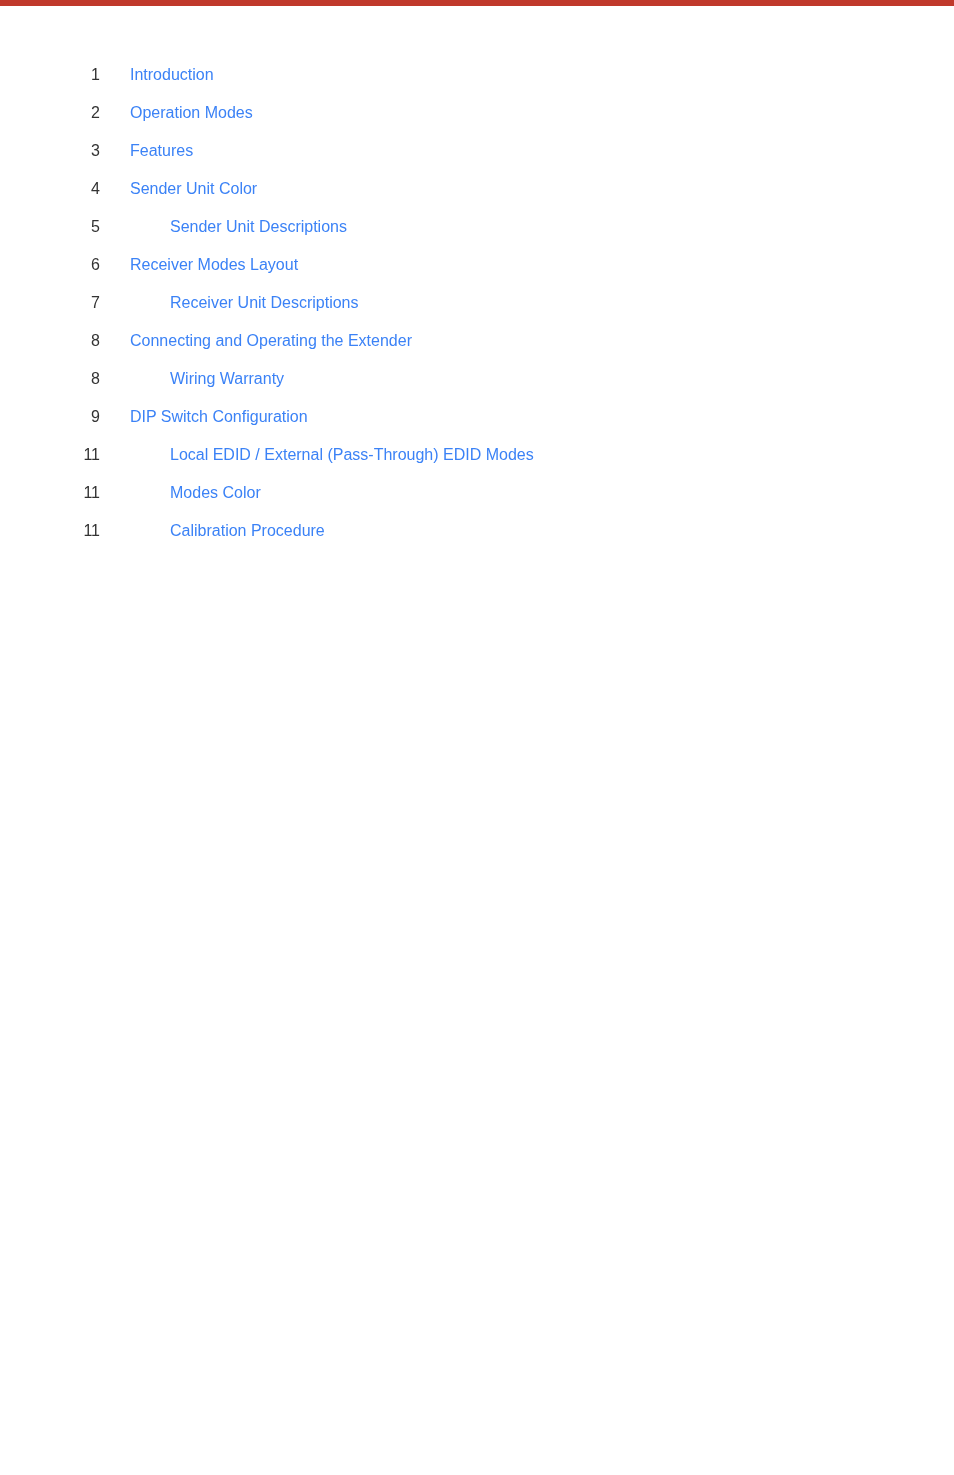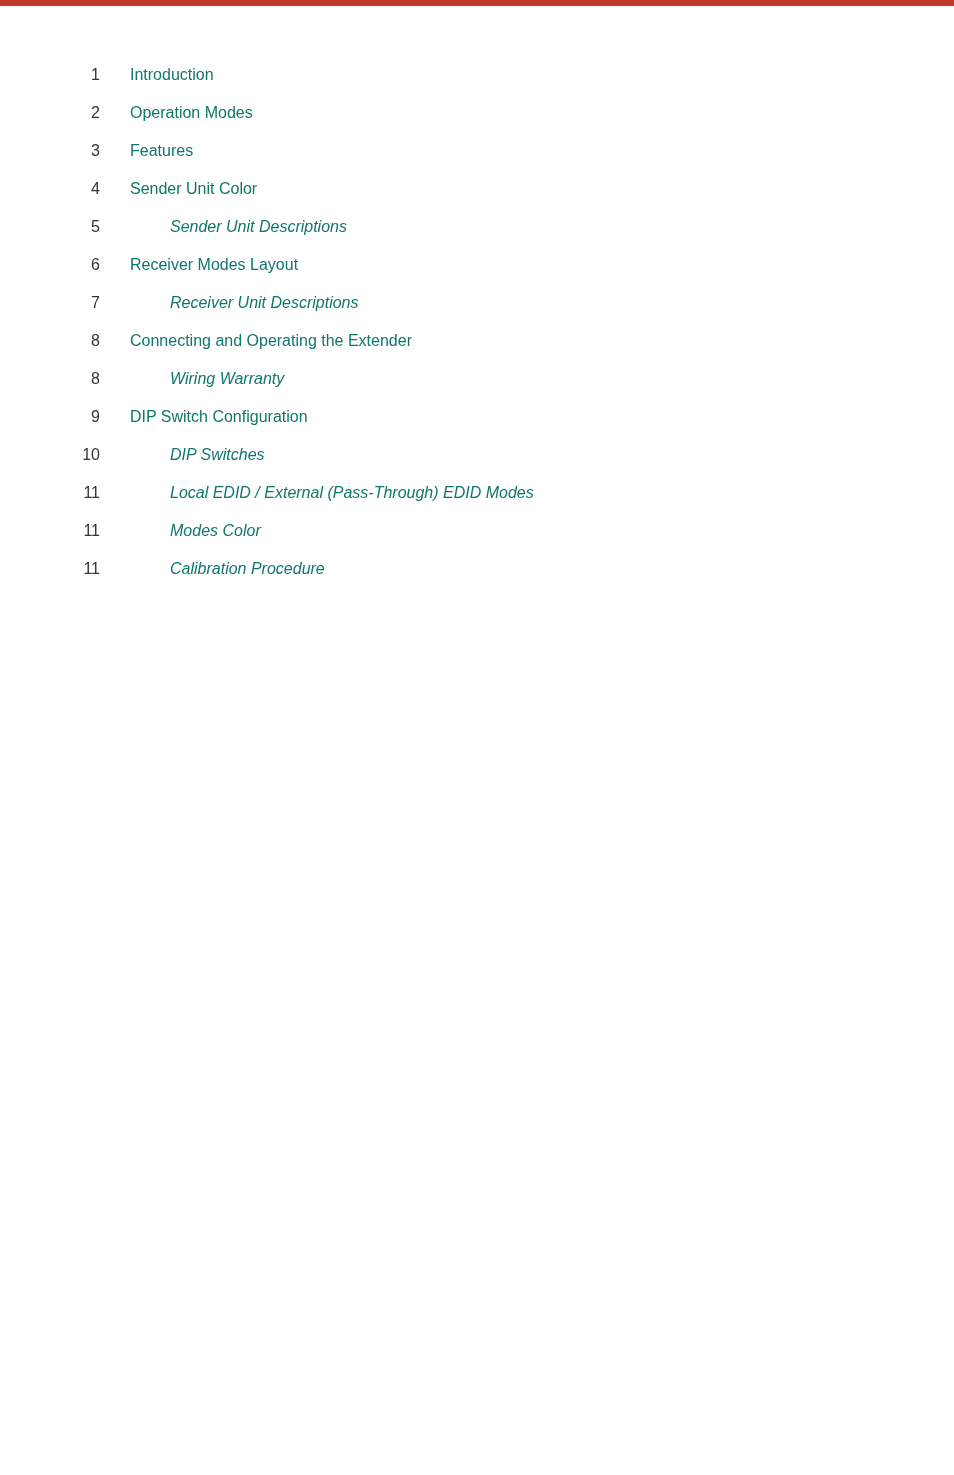--- a/index.html
+++ b/index.html
@@ -56,26 +56,25 @@
       width: 50px;
       color: #333333;
       font-size: 16px;
       text-align: right;
       padding-right: 30px;
       white-space: nowrap;
     }
 
     .toc-table td.toc-title {
       font-size: 16px;
-      color: #0f766e;
+      color: #3b82f6;
     }
 
     .toc-table td.toc-title.indented {
       padding-left: 40px;
-      font-style: italic;
     }
   </style>
 </head>
 <body>
 
 <div class="page">
   <div class="top-bar"></div>
   <div class="content">
     <table class="toc-table">
       <tbody id="toc-body">
@@ -113,24 +112,20 @@
           </tr>
           <tr>
             <td class="page-num">8</td>
             <td class="toc-title indented">Wiring Warranty</td>
           </tr>
           <tr>
             <td class="page-num">9</td>
             <td class="toc-title">DIP Switch Configuration</td>
           </tr>
           <tr>
-            <td class="page-num">10</td>
-            <td class="toc-title indented">DIP Switches</td>
-          </tr>
-          <tr>
             <td class="page-num">11</td>
             <td class="toc-title indented">Local EDID / External (Pass-Through) EDID Modes</td>
           </tr>
           <tr>
             <td class="page-num">11</td>
             <td class="toc-title indented">Modes Color</td>
           </tr>
           <tr>
             <td class="page-num">11</td>
             <td class="toc-title indented">Calibration Procedure</td>

